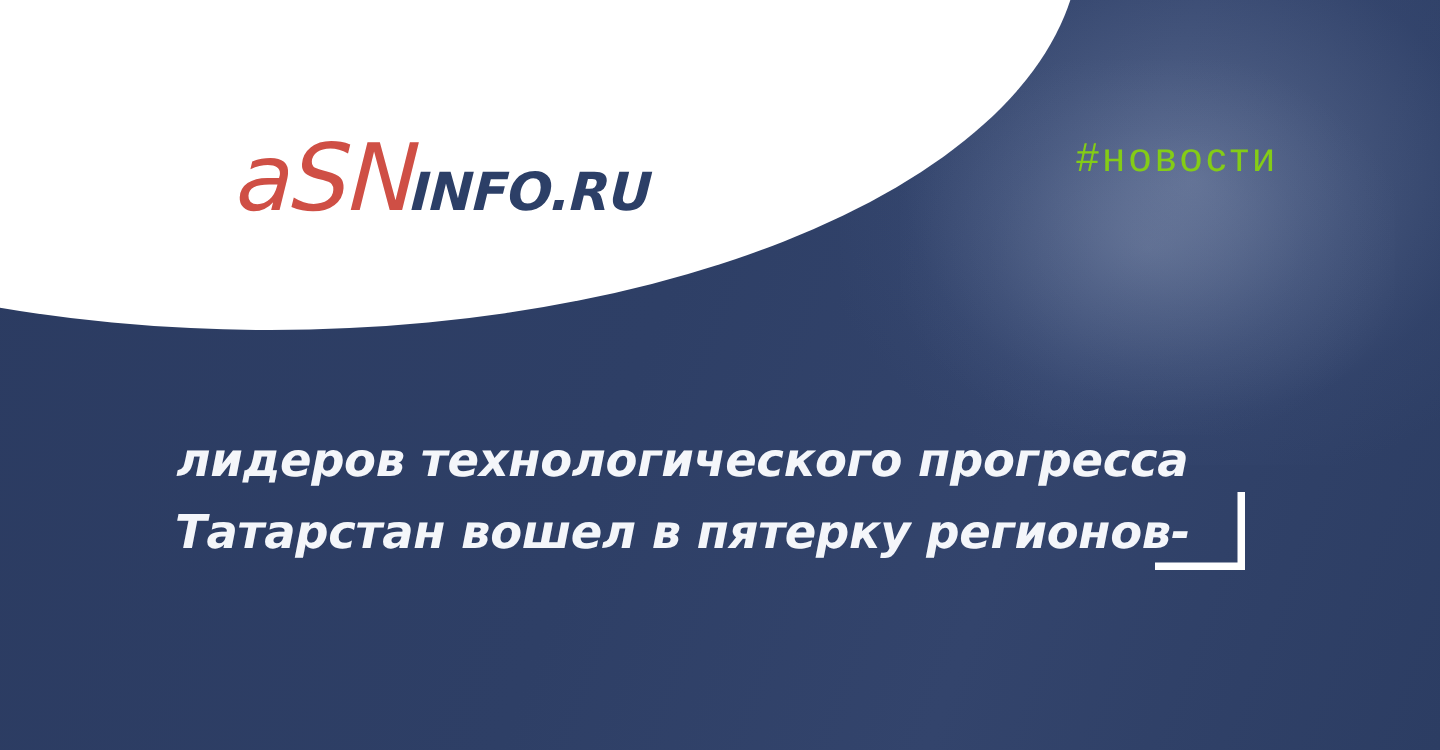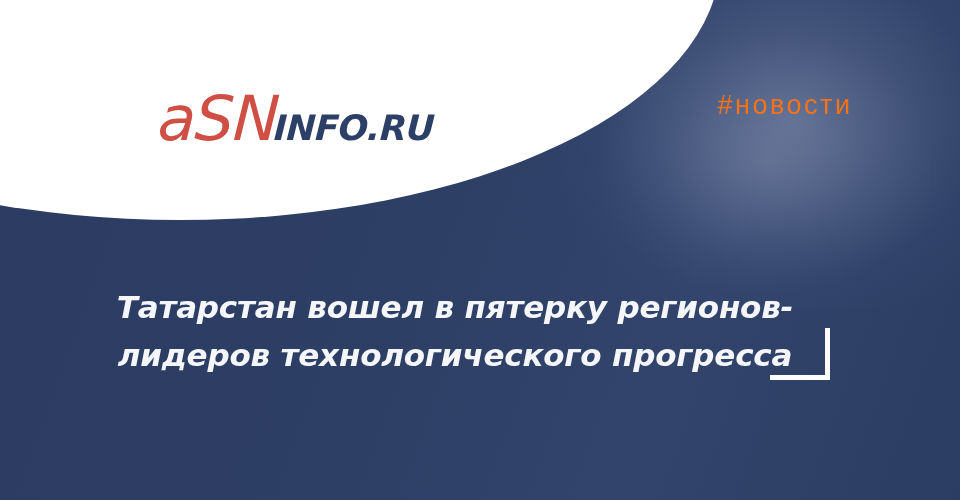--- a/index.html
+++ b/index.html
@@ -100,21 +100,21 @@
     transform: skewX(-3deg);
   }
 
   
   .hashtag {
     position: absolute;
     left: 640px;
     top: 90px;
     width: 290px;
     text-align: center;
-    color: #f97316;
+    color: #84cc16;
     font-family: "Liberation Sans", sans-serif;
     font-weight: 400;
     font-size: 27px;
     letter-spacing: 2.5px;
     white-space: nowrap;
   }
 
   
   .headline {
     position: absolute;
@@ -170,22 +170,22 @@
   <div class="white-ellipse"></div>
 
   <div class="logo">
     <span class="logo-asn">aSN</span>
     <span class="logo-info">INFO.RU</span>
   </div>
 
   <div class="hashtag">#новости</div>
 
   <div class="headline">
+    <span class="headline-line">лидеров технологического прогресса</span>
     <span class="headline-line">Татарстан вошел в пятерку регионов-</span>
-    <span class="headline-line">лидеров технологического прогресса</span>
   </div>
 
   <div class="corner-bracket">
     <div class="v-bar"></div>
     <div class="h-bar"></div>
   </div>
 
 </div>
 
 </body></html>

